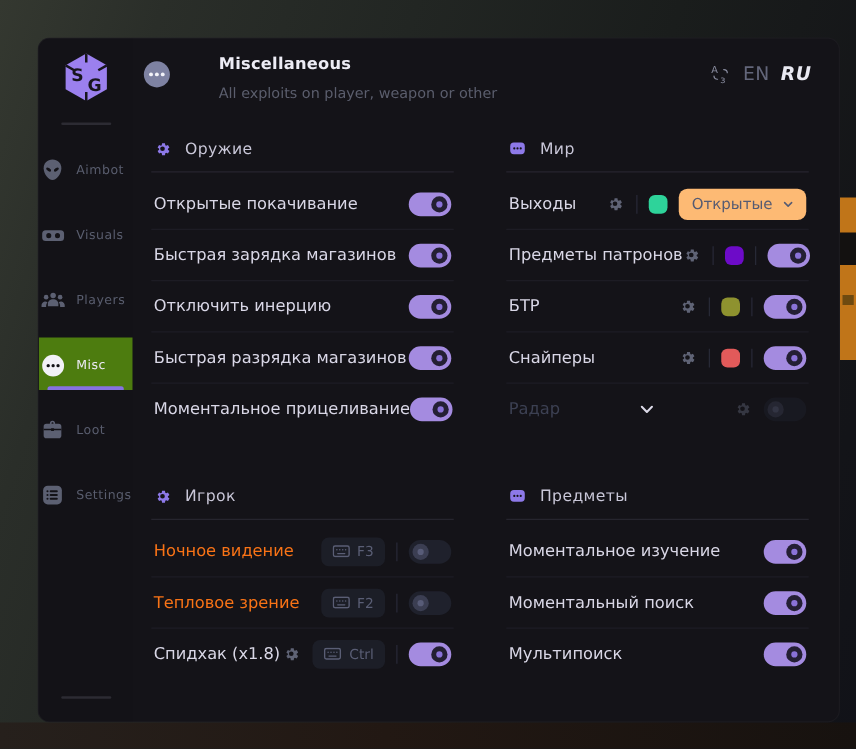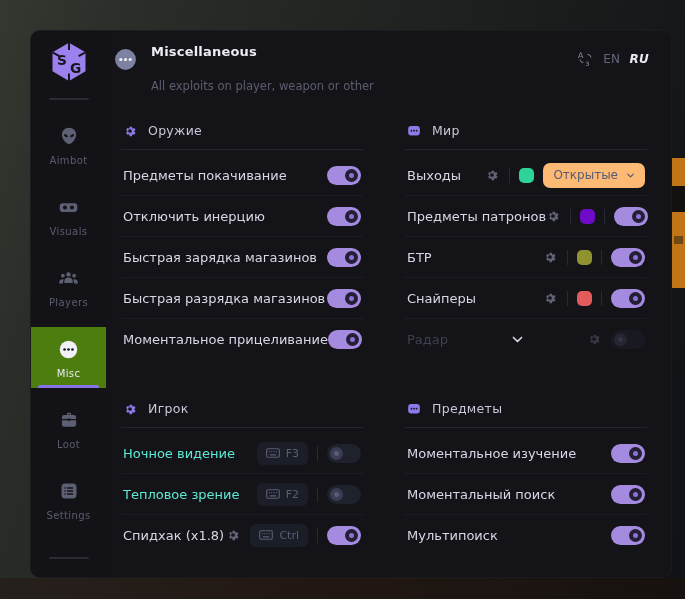--- a/index.html
+++ b/index.html
@@ -18,54 +18,54 @@
   .bg-orange .blob2{position:absolute;left:2px;top:78px;width:9px;height:8px;background:#6e4a10;}
   
   .panel{position:absolute;left:30px;top:30px;width:642px;height:548px;
     background:#141318;border-radius:10px;border:1px solid rgba(255,255,255,.03);
     display:flex;box-sizing:border-box;overflow:hidden;}
   
   .sidebar{width:75px;flex:0 0 75px;display:flex;flex-direction:column;align-items:center;background:#131217;}
   .logo{margin-top:9px;width:44px;height:44px;color:#9b80ee;}
   .side-divider{width:40px;height:2px;background:#2c2b33;border-radius:1px;margin:14px 0 4px;}
   .side-divider.bottom{margin:auto 0 18px;}
-  .side-item{width:75px;padding:11px 0 9px;display:flex;flex-direction:column;align-items:center;gap:8px;
+  .side-item{width:75px;padding:11px 0 9px;display:flex;flex-direction:row;align-items:center;gap:8px;
     color:#565a6b;cursor:pointer;position:relative;margin-top:10px;box-sizing:border-box;}
   .side-item .side-icon{width:22px;height:22px;display:flex;align-items:center;justify-content:center;color:#5c6072;}
   .side-item .side-label{font-size:10px;letter-spacing:.4px;color:#595d6e;}
   .side-item.active{background:#4d7c0f;}
   .side-item.active .side-icon{color:#f2f1f7;}
   .side-item.active .side-label{color:#eceaf4;}
   .side-item.active::after{content:"";position:absolute;left:7px;right:7px;bottom:0;height:3px;
     background:#8672e2;border-radius:2px 2px 0 0;}
   
   .main{flex:1;display:flex;flex-direction:column;min-width:0;}
-  .topbar{display:flex;align-items:flex-start;padding:13px 22px 0 7px;}
+  .topbar{display:flex;align-items:flex-start;padding:13px 22px 0 7px;gap:24px;}
   .avatar{width:25px;height:25px;flex:0 0 25px;color:#7e82a2;margin-top:3px;}
   .ht{margin-left:13px;}
   .ht .title{font-size:13px;font-weight:bold;color:#edecf5;letter-spacing:.2px;}
-  .ht .subtitle{font-size:11.5px;color:#5b5e6d;margin-top:20px;}
+  .ht .subtitle{font-size:11.5px;color:#5b5e6d;margin-top:8px;}
   .langs{margin-left:auto;display:flex;align-items:center;gap:9px;margin-top:6px;}
   .translate-ic{width:17px;height:17px;color:#8a8da0;}
-  .lang{font-size:12px;color:#63667a;cursor:pointer;letter-spacing:.3px;}
+  .lang{font-size:15px;color:#63667a;cursor:pointer;letter-spacing:.3px;}
   .lang.active{color:#e9e9f2;font-weight:bold;font-style:italic;}
   
   .columns{display:flex;gap:42px;padding:24px 24px 0 15px;flex:1;min-height:0;}
   .col{flex:1;min-width:0;}
   .section{}
   .section.mt{margin-top:36px;}
   .sec-head{display:flex;align-items:center;gap:11px;padding:6px 2px 0;}
   .sec-ic{width:14px;height:14px;color:#8d79e8;display:flex;}
   .sec-title{font-size:12.5px;color:#c9c7d8;letter-spacing:.3px;}
   .sec-divider{height:1px;background:#26252e;margin-top:11px;}
   .rows{padding-top:5px;}
   .row{height:40px;display:flex;align-items:center;padding:0 2px;}
   .row + .row{border-top:1px solid #1d1c24;}
   .row .label{font-size:13px;color:#d9d7e6;white-space:nowrap;}
-  .row .label.dim{color:#5eead4;}
+  .row .label.dim{color:#f97316;}
   .row .label.dim2{color:#3c4052;}
   .row .spacer{flex:1;}
   .row-chevron{margin:0 auto;display:flex;cursor:pointer;}
   .controls{display:flex;align-items:center;gap:9px;}
   .ctl-gear{width:15px;height:15px;color:#5f6375;display:flex;cursor:pointer;}
   .ctl-gear.dim{opacity:.45;}
   .vsep{width:1px;height:15px;background:#272936;}
   .swatch{width:15px;height:15px;border-radius:5px;cursor:pointer;}
   .dropdown{height:25px;background:#fdba74;border-radius:7px;display:flex;align-items:center;
     gap:8px;padding:0 10px;cursor:pointer;}
@@ -207,39 +207,39 @@
               <span class="sec-ic">
                 <svg viewBox="0 0 24 24" width="14" height="14" fill="currentColor">
                   <path fill-rule="evenodd" d="M19.4 13.4c.05-.46.05-.94 0-1.4l2.1-1.63-2-3.47-2.49 1a7.1 7.1 0 0 0-1.19-.75L15.4 4.5h-4l-.42 2.65c-.42.2-.82.45-1.19.75l-2.49-1-2 3.47 2.1 1.63c-.05.46-.05.94 0 1.4l-2.1 1.63 2 3.47 2.49-1c.37.3.77.55 1.19.75l.42 2.65h4l.42-2.65c.42-.2.82-.45 1.19-.75l2.49 1 2-3.47-2.1-1.63zM12 15.2a3.2 3.2 0 1 1 0-6.4 3.2 3.2 0 0 1 0 6.4z"></path>
                 </svg>
               </span>
               <span class="sec-title">Оружие</span>
             </div>
             <div class="sec-divider"></div>
             <div class="rows">
               <div class="row">
-                <span class="label">Предметы покачивание</span>
+                <span class="label">Открытые покачивание</span>
+                <span class="spacer"></span>
+                <span class="controls">
+                  <span class="toggle on">
+                    <span class="knob"></span>
+                  </span>
+                </span>
+              </div>
+              <div class="row">
+                <span class="label">Быстрая зарядка магазинов</span>
                 <span class="spacer"></span>
                 <span class="controls">
                   <span class="toggle on">
                     <span class="knob"></span>
                   </span>
                 </span>
               </div>
               <div class="row">
                 <span class="label">Отключить инерцию</span>
-                <span class="spacer"></span>
-                <span class="controls">
-                  <span class="toggle on">
-                    <span class="knob"></span>
-                  </span>
-                </span>
-              </div>
-              <div class="row">
-                <span class="label">Быстрая зарядка магазинов</span>
                 <span class="spacer"></span>
                 <span class="controls">
                   <span class="toggle on">
                     <span class="knob"></span>
                   </span>
                 </span>
               </div>
               <div class="row">
                 <span class="label">Быстрая разрядка магазинов</span>
                 <span class="spacer"></span>

